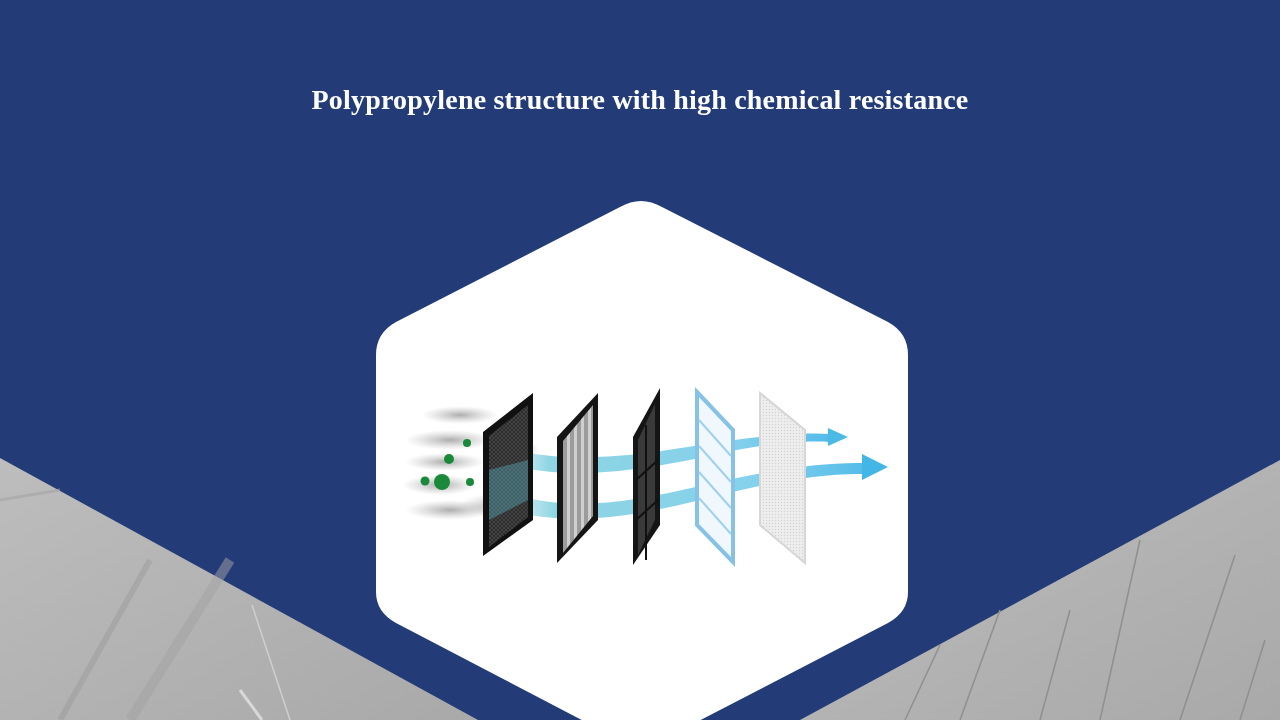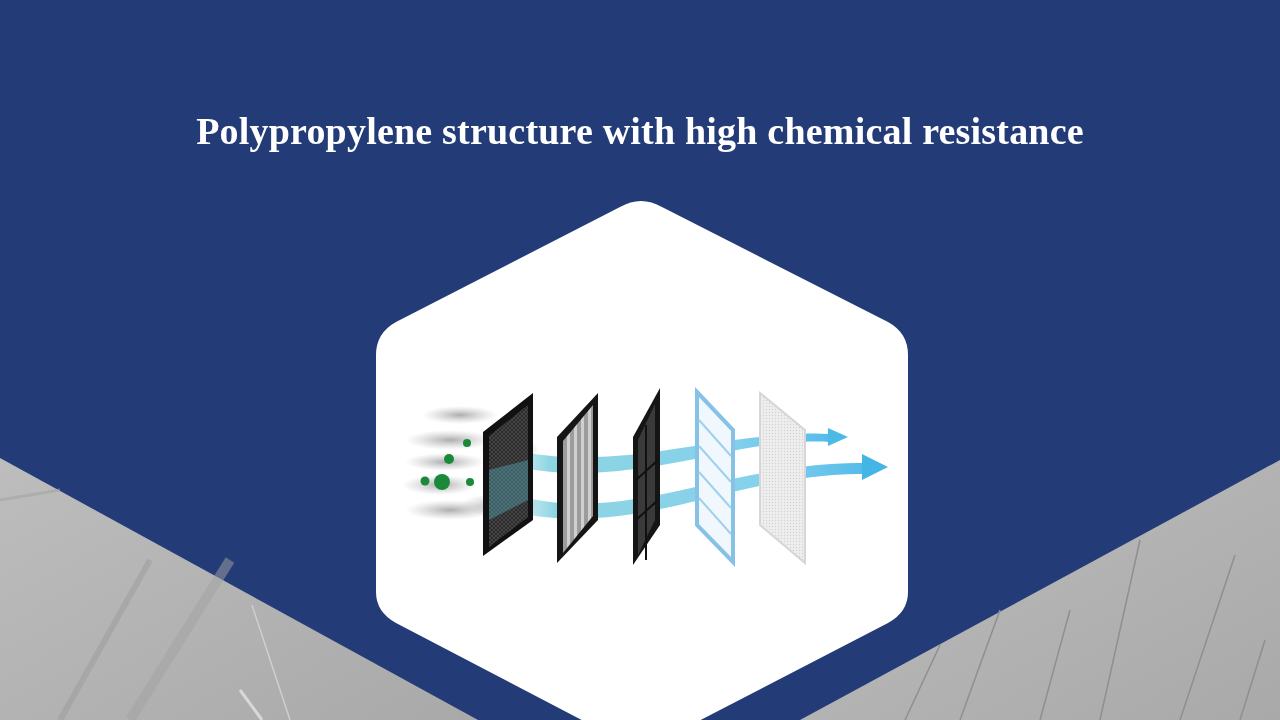--- a/index.html
+++ b/index.html
@@ -7,21 +7,21 @@
     width: 1280px; height: 720px; overflow: hidden; position: relative;
     background: #233c78;
     font-family: "DejaVu Serif", "Liberation Serif", serif;
   }
   .slide { position: absolute; inset: 0; width: 1280px; height: 720px; }
   .bg-svg { position: absolute; left: 0; top: 0; }
   .title {
     position: absolute; left: 0; top: 84px; width: 1280px;
     text-align: center; color: #ffffff;
     font-family: "Liberation Serif", "DejaVu Serif", serif;
-    font-weight: bold; font-size: 38px; letter-spacing: 0.2px; margin-top: 25px;
+    font-weight: bold; font-size: 28px; letter-spacing: 0.2px;
   }
 </style>
 </head>
 <body>
 
 <div class="slide">
 
   <svg class="bg-svg" width="1280" height="720" viewBox="0 0 1280 720">
     <defs>
       <linearGradient id="greyGrad" x1="0" y1="0" x2="1" y2="1">

